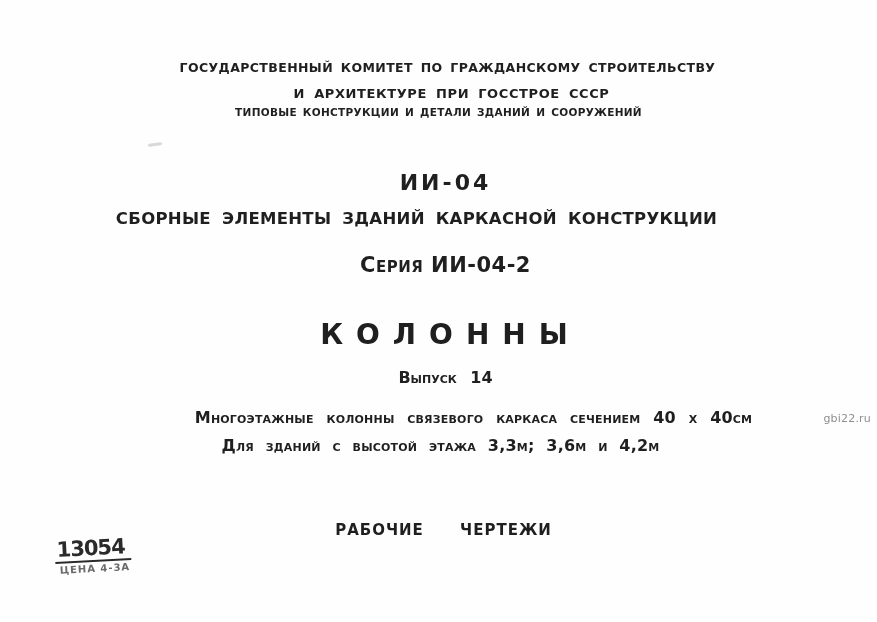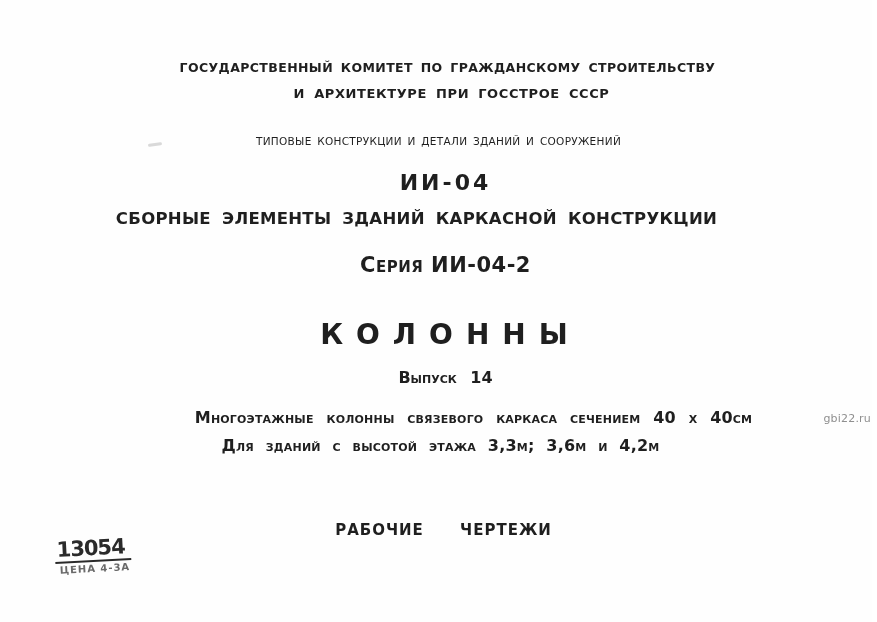--- a/index.html
+++ b/index.html
@@ -34,23 +34,23 @@
   }
   .org-line2 {
     top: 86px;
     font-size: 13px;
     font-weight: bold;
     letter-spacing: 0.6px;
     word-spacing: 4px;
     transform: translateX(13px);
   }
   .series-caption {
-    top: 135px;
+    top: 106px;
     font-size: 10.5px;
-    font-weight: normal;
+    font-weight: bold;
     letter-spacing: 0.3px;
     word-spacing: 2px;
   }
   .doc-code {
     top: 170px;
     font-size: 22px;
     font-weight: bold;
     letter-spacing: 3px;
     transform: translateX(7px);
   }

